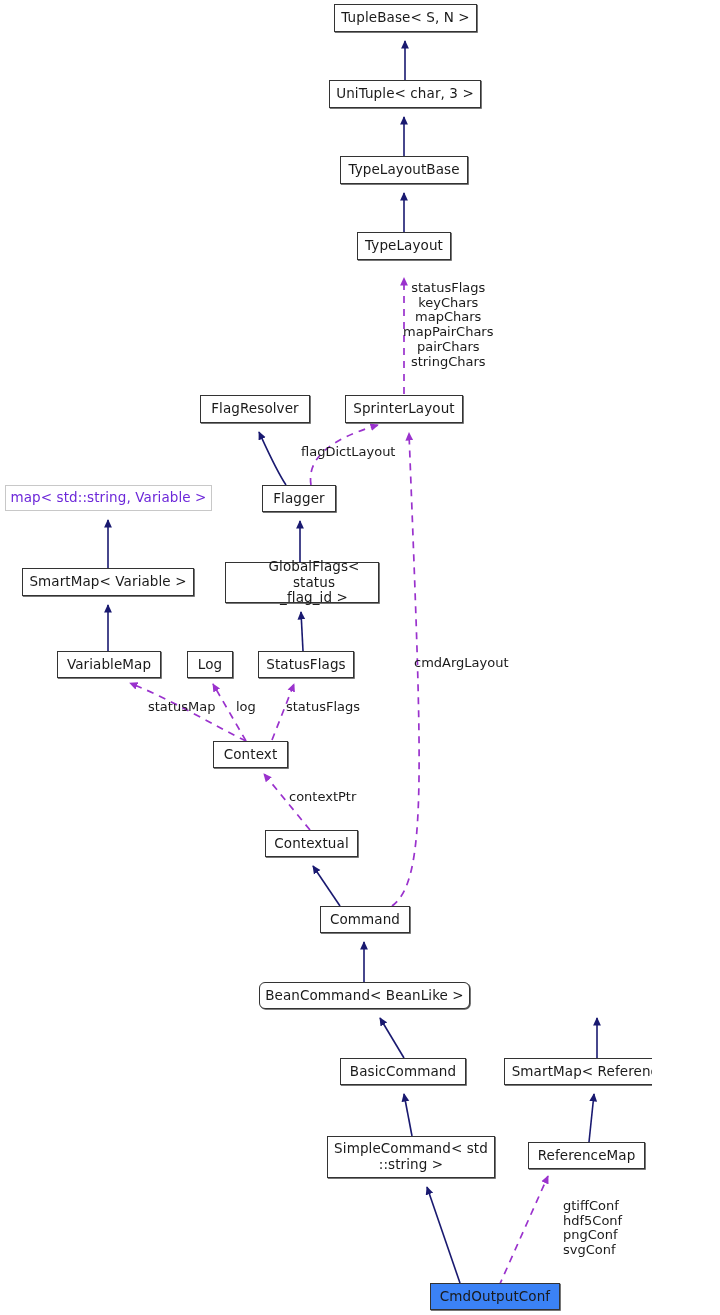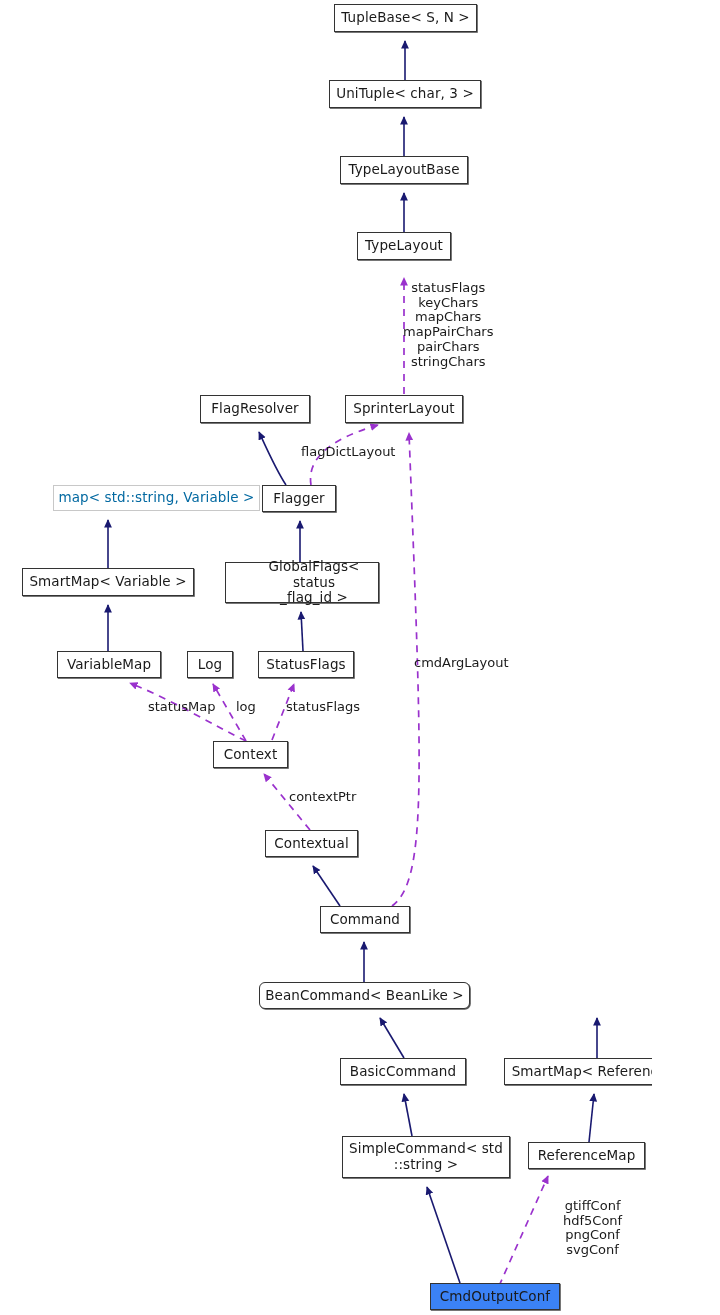--- a/index.html
+++ b/index.html
@@ -40,39 +40,38 @@
     white-space: pre-line;
     z-index: 3;
   }
   .node.solidbox {
     border: 1px solid #333333;
     box-shadow: 0.8px 0.8px 0 0 #555555;
   }
   .node.external {
     border: 1px solid #c8c8c8;
     box-shadow: none;
-    color: #0369a1;
-    margin-left: 48px;
+    color: #6d28d9;
   }
   .node.highlight {
     background: #3b82f6;
     border: 1px solid #333333;
     box-shadow: 0.8px 0.8px 0 0 #555555;
   }
   .edge-label {
     position: absolute;
     font-family: "DejaVu Sans", "Liberation Sans", sans-serif;
     font-size: 13px;
     line-height: 14.7px;
     color: #1a1a1a;
     white-space: pre-line;
     z-index: 4;
   }
   .edge-label.center { text-align: center; }
-  .edge-label.left { text-align: center; }
+  .edge-label.left { text-align: left; }
 </style>
 </head>
 <body>
 
 <div id="diagram">
 
   <svg id="edge-layer" width="720" height="1315" viewBox="0 0 720 1315">
     <defs>
       <marker id="arrow-inherit" markerWidth="9" markerHeight="9" refX="7.5" refY="4.5" orient="auto" markerUnits="userSpaceOnUse">
         <path d="M0,0.6 L8.4,4.5 L0,8.4 Z" fill="#191970"></path>
@@ -125,21 +124,21 @@
 _flag_id &gt;</div>
   <div class="node solidbox" style="left:57px;top:651px;width:104px;height:27px;">VariableMap</div>
   <div class="node solidbox" style="left:187px;top:651px;width:46px;height:27px;">Log</div>
   <div class="node solidbox" style="left:258px;top:651px;width:96px;height:27px;">StatusFlags</div>
   <div class="node solidbox" style="left:213px;top:741px;width:75px;height:27px;">Context</div>
   <div class="node solidbox" style="left:265px;top:830px;width:93px;height:27px;">Contextual</div>
   <div class="node solidbox" style="left:320px;top:906px;width:90px;height:27px;">Command</div>
   <div class="node solidbox" style="left:259px;top:982px;width:211px;height:27px;border-radius:6px;">BeanCommand&lt; BeanLike &gt;</div>
   <div class="node solidbox" style="left:340px;top:1058px;width:126px;height:27px;">BasicCommand</div>
   <div class="node solidbox" style="left:504px;top:1058px;width:186px;height:27px;">SmartMap&lt; Reference &gt;</div>
-  <div class="node solidbox" style="left:342px;top:1136px;width:168px;height:42px;">SimpleCommand&lt; std
+  <div class="node solidbox" style="left:327px;top:1136px;width:168px;height:42px;">SimpleCommand&lt; std
 ::string &gt;</div>
   <div class="node solidbox" style="left:528px;top:1142px;width:117px;height:27px;">ReferenceMap</div>
   <div class="node highlight" style="left:430px;top:1283px;width:130px;height:27px;">CmdOutputConf</div>
 
   <div class="edge-label center" style="left:403px;top:281px;">statusFlags
 keyChars
 mapChars
 mapPairChars
 pairChars
 stringChars</div>

